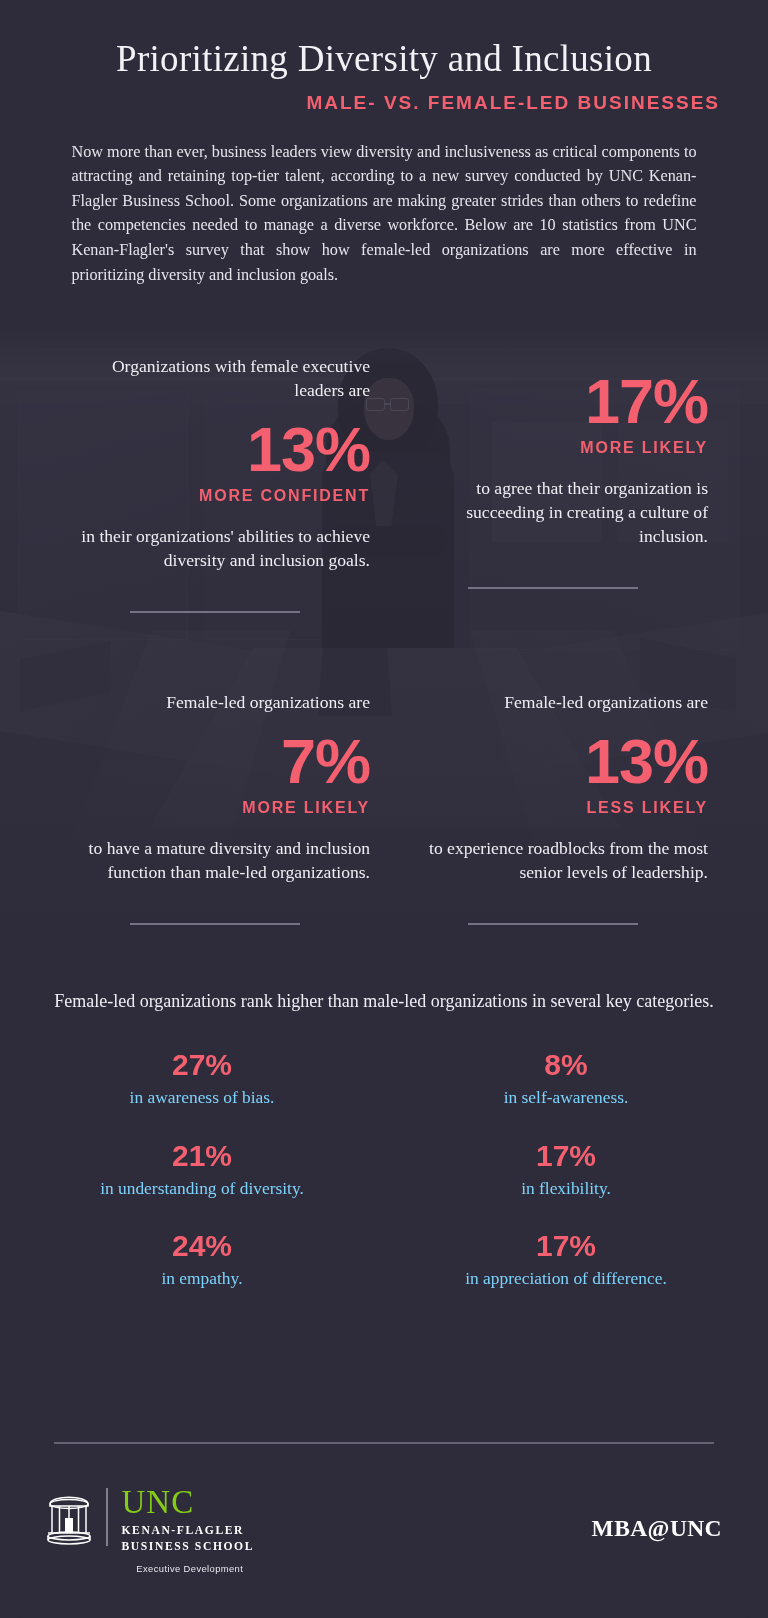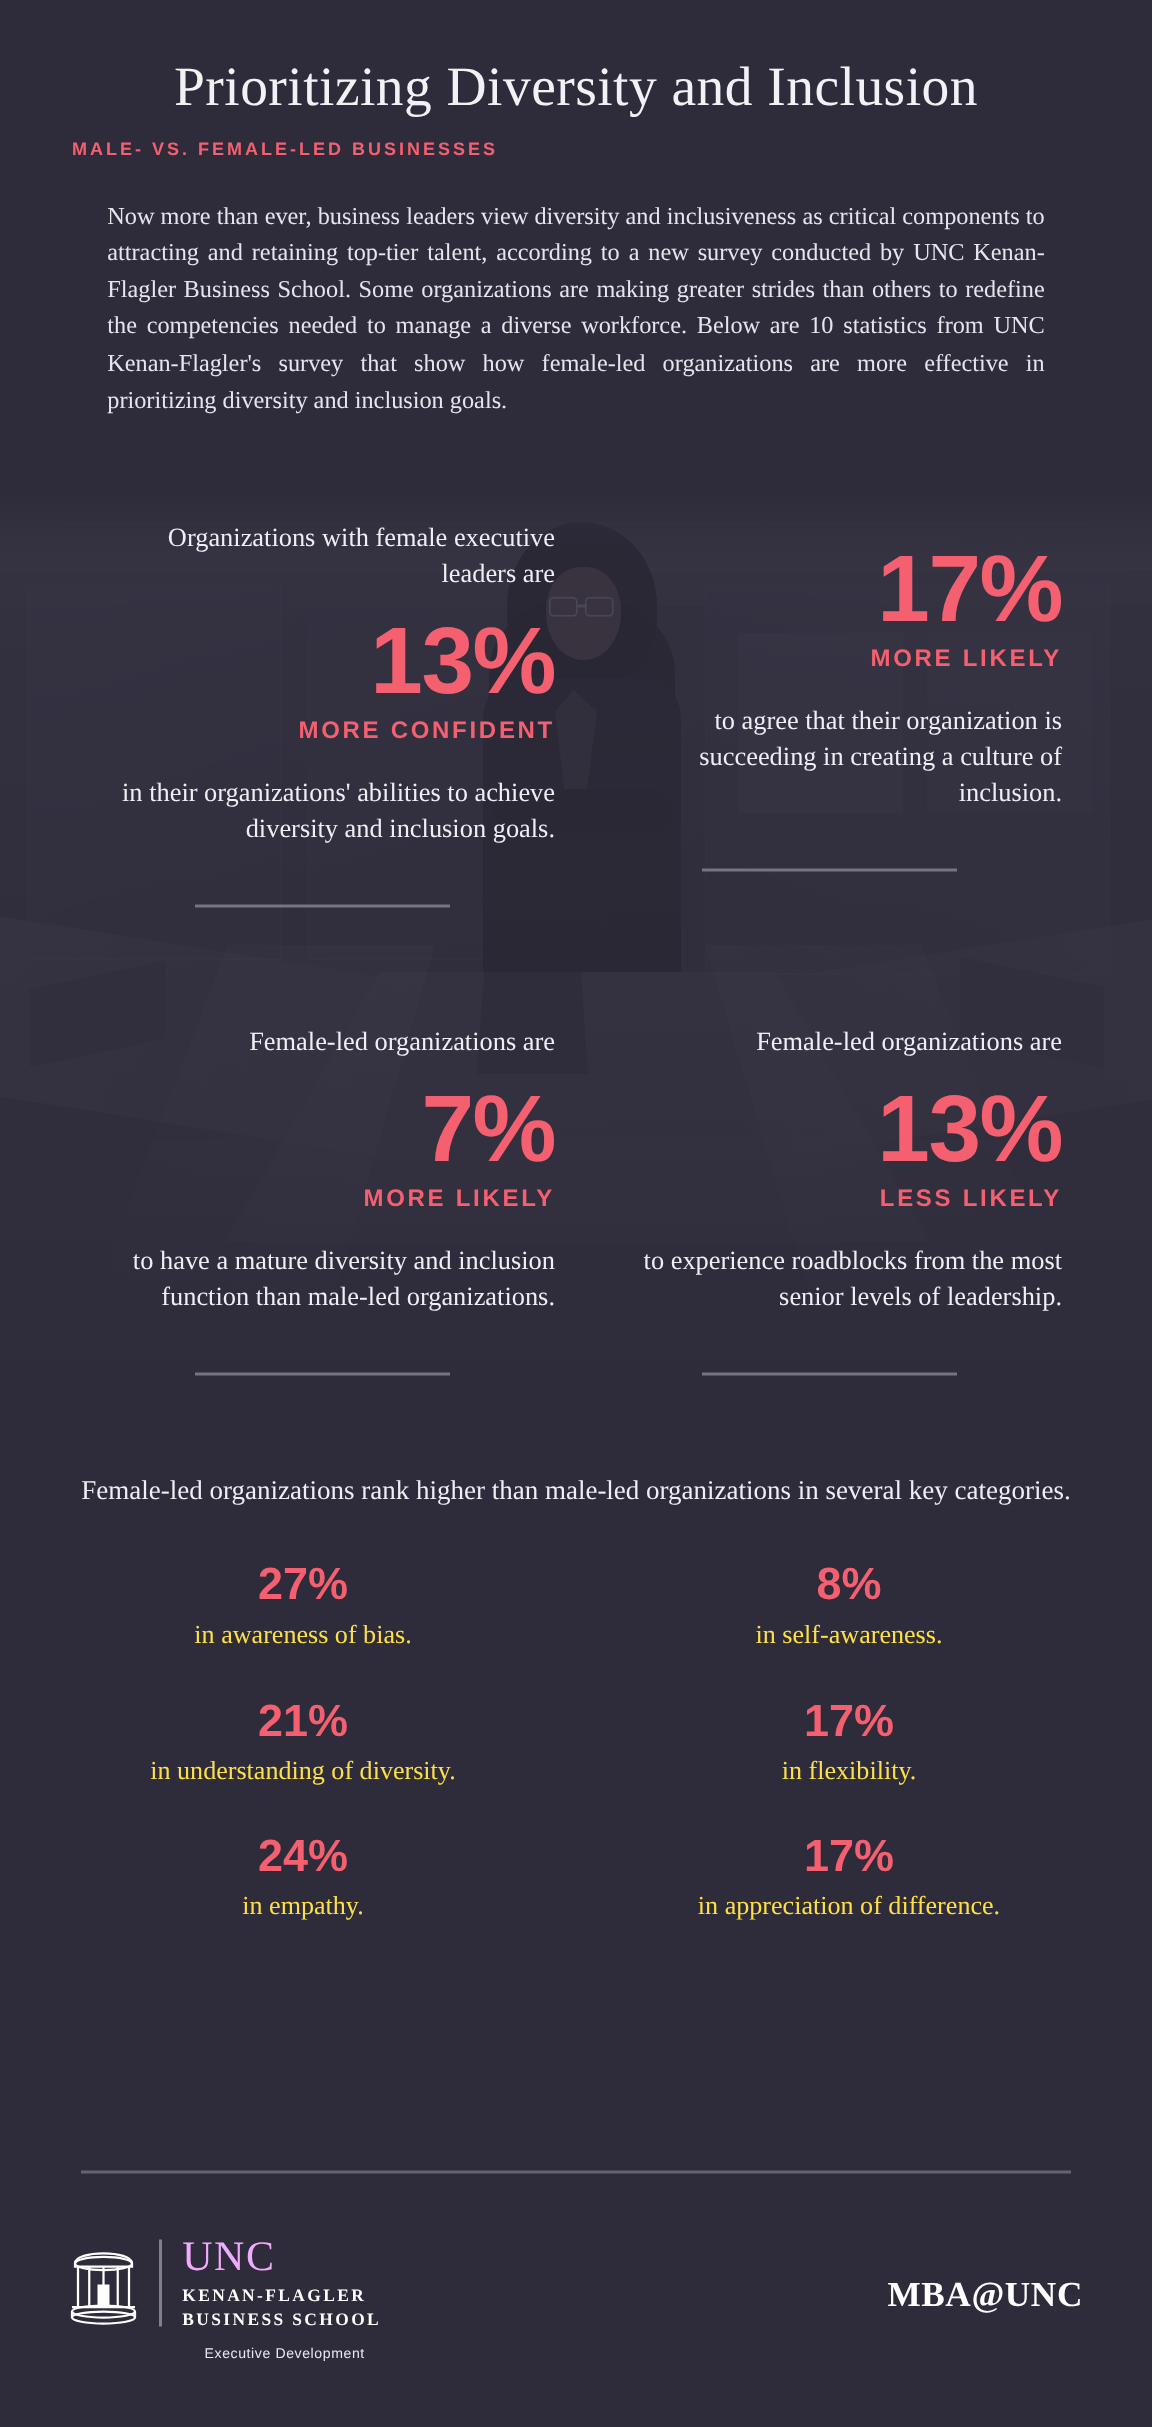--- a/index.html
+++ b/index.html
@@ -15,23 +15,23 @@
   .page { position:relative; width:768px; height:1618px; background:#2e2c3b;border-radius:25px; }
 
   
   .header { padding:38px 48px 30px; background:#2e2c3b; position:relative; z-index:3; }
   .title {
     font-family:"Liberation Serif", serif;
     font-size:37px; font-weight:400; text-align:center;
     letter-spacing:.3px; color:#f2f1f5; line-height:1.15;
   }
   .subtitle {
-    margin-top:11px; text-align:left;
+    margin-top:11px; text-align:right;
     font-family:"Liberation Sans", sans-serif;
-    font-size:12px; font-weight:bold; letter-spacing:2.0px;
+    font-size:19px; font-weight:bold; letter-spacing:2.0px;
     color:#f4606f;
   }
   .intro {
     margin:26px auto 0; width:625px;
     font-size:16.2px; line-height:1.52; text-align:justify;
     color:#e6e4ec;
   }
 
   
   .photoband {
@@ -141,36 +141,36 @@
   .cats-grid { display:flex; margin-top:34px; }
   .cat-col { width:50%; }
   .cat-col.left { padding-right:26px; }
   .cat-col.right { padding-left:26px; }
   .cat-item { text-align:center; margin-bottom:30px; }
   .cat-num {
     font-family:"Liberation Sans", sans-serif;
     font-weight:bold; font-size:30px; color:#f4606f; letter-spacing:0px;
     line-height:1.1;
   }
-  .cat-label { font-size:17.4px; line-height:1.28; color:#fde047; margin-top:5px; }
+  .cat-label { font-size:17.4px; line-height:1.28; color:#7dd3fc; margin-top:5px; }
   .cat-item.pad-top { margin-top:14px; }
 
   
   .footer { position:absolute; left:0; bottom:0; width:768px; z-index:4; }
   .footer-rule { width:660px; height:2px; background:#7d7b8c; opacity:.7;
     margin:0 auto; }
   .footer-inner { display:flex; align-items:center; justify-content:space-between;
     padding:42px 46px 44px; }
   .unc-lockup { display:flex; align-items:flex-start; }
   .oldwell { width:46px; height:58px; flex:0 0 46px; margin-top:2px; }
   .lockup-divider { width:1.5px; height:58px; background:#b9b7c4; opacity:.6;
     margin:2px 14px 0 14px; }
   .unc-text { display:flex; flex-direction:column; }
-  .unc-word { font-family:"Liberation Serif", serif; font-size:28px;
-    letter-spacing:1px; line-height:1; color:#f0abfc; }
+  .unc-word { font-family:"Liberation Serif", serif; font-size:33px;
+    letter-spacing:1px; line-height:1; color:#84cc16; }
   .unc-school { font-family:"Liberation Serif", serif; font-weight:bold;
     font-size:11.6px; letter-spacing:1.6px; line-height:1.28; margin-top:5px;
     color:#ffffff; }
   .unc-exec { font-family:"Liberation Sans", sans-serif; font-size:9.4px;
     letter-spacing:.4px; margin-top:8px; color:#e9e7f0; text-align:center;
     padding-left:4px; }
   .mba { font-family:"Liberation Serif", serif; font-weight:bold;
     font-size:23.5px; letter-spacing:.4px; color:#ffffff; padding-bottom:4px; }
 </style>
 </head>

